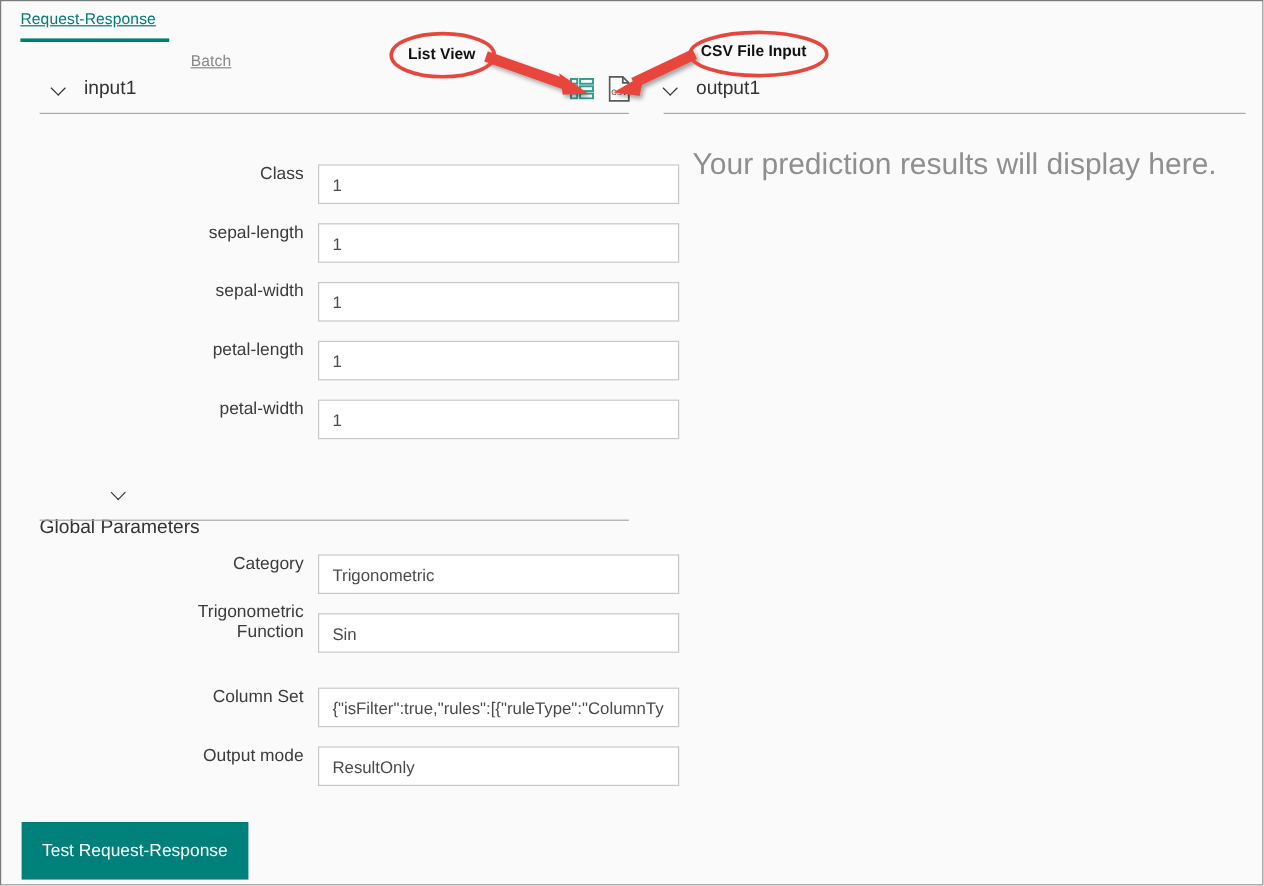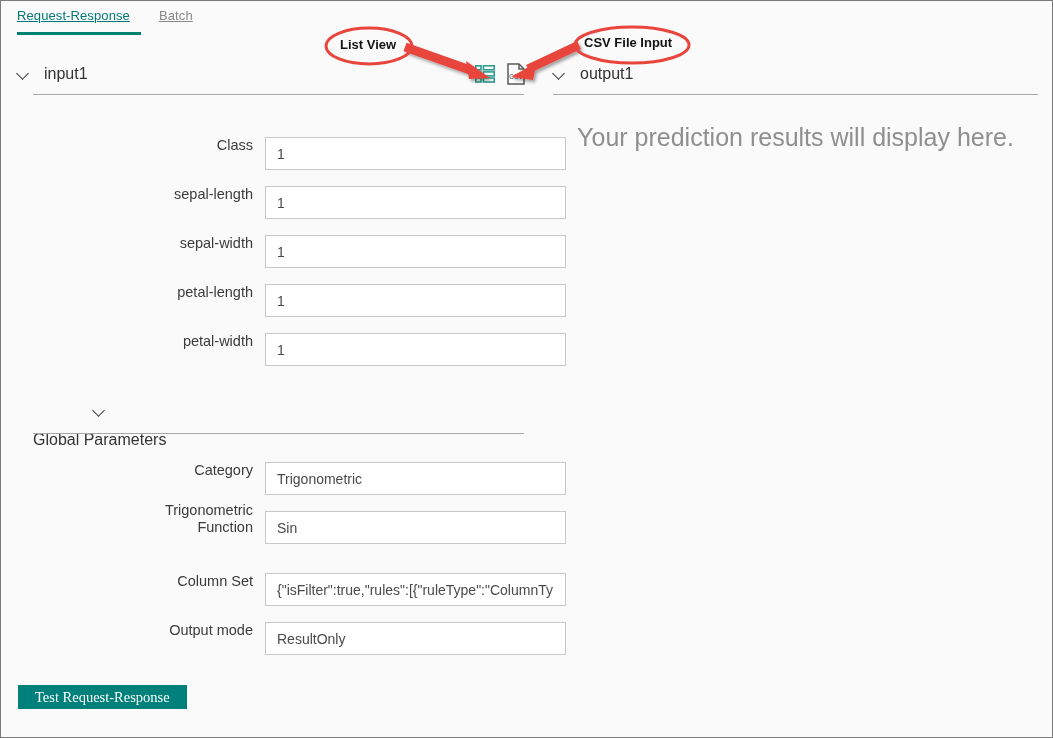--- a/index.html
+++ b/index.html
@@ -40,21 +40,21 @@
   }
   .tab.active {
     color: #007a77;
   }
   .tab-underline {
     position: absolute;
     height: 3px;
     background: #008272;
   }
   #tab-rr { left: 16px; }
-  #tab-batch { left: 158px; }
+  #tab-batch { left: 158px; margin-top: 35px; }
   #tab-rr-underline { left: 16px; top: 31px; width: 124px; }
 
   
   .section-header {
     position: absolute;
     display: flex;
     align-items: center;
     gap: 13px;
     font-size: 16px;
     color: #333333;
@@ -76,21 +76,21 @@
     border-right: 1.4px solid #333;
     border-bottom: 1.4px solid #333;
     transform: rotate(45deg);
   }
   .divider {
     position: absolute;
     height: 1px;
     background: #a8a8a8;
   }
 
-  #hdr-input1 { left: 16px; top: 64px; }
+  #hdr-input1 { left: 42px; top: 64px; }
   #div-input1 { left: 32px; top: 93px; width: 491px; }
   #hdr-output1 { left: 552px; top: 64px; }
   #div-output1 { left: 552px; top: 93px; width: 485px; }
   #hdr-global { left: 32px; top: 403px; flex-direction: column; }
   #div-global { left: 32px; top: 432px; width: 491px; }
 
   
   .toolbar-icon {
     position: absolute;
     cursor: pointer;
@@ -133,26 +133,26 @@
     color: #4a4a4a;
     padding: 0 11px;
     outline: none;
   }
 
   
   #test-button {
     position: absolute;
     left: 17px;
     top: 684px;
-    height: 24px;
+    height: 48px;
     padding: 0 17px;
     background: #00807a;
     color: #ffffff;
     border: none;
-    font-family: Liberation Serif, serif;
+    font-family: Liberation Sans, sans-serif;
     font-size: 14.5px;
     cursor: pointer;
   }
 
   
   #output-placeholder {
     position: absolute;
     left: 552px;
     top: 122px;
     width: 485px;

